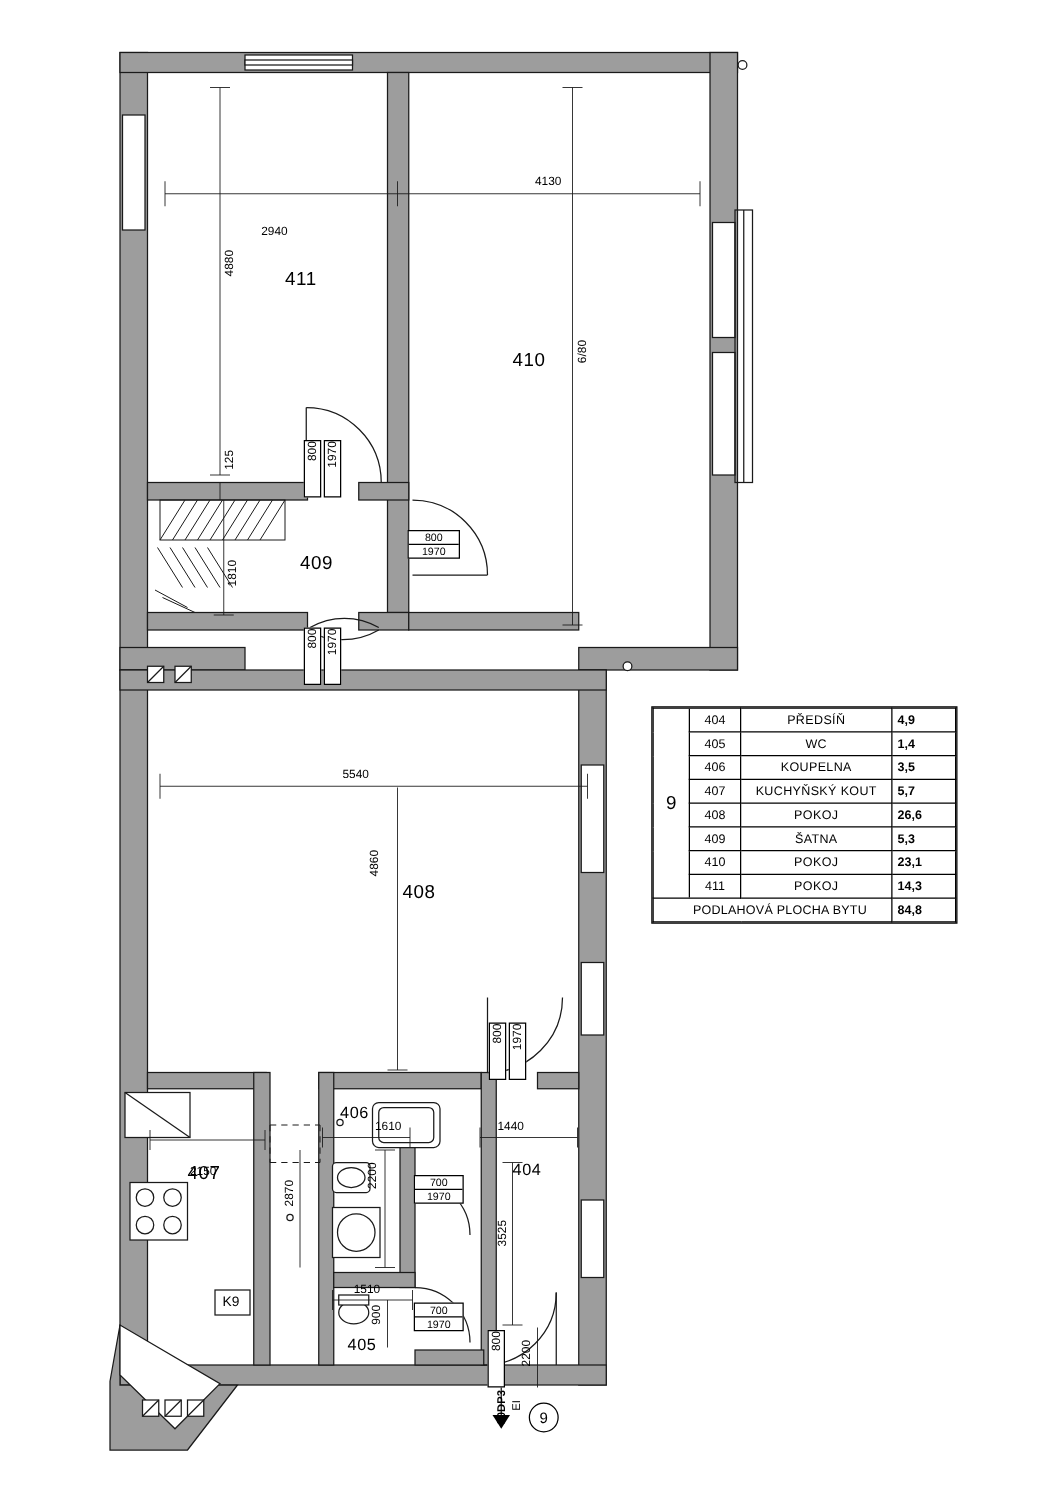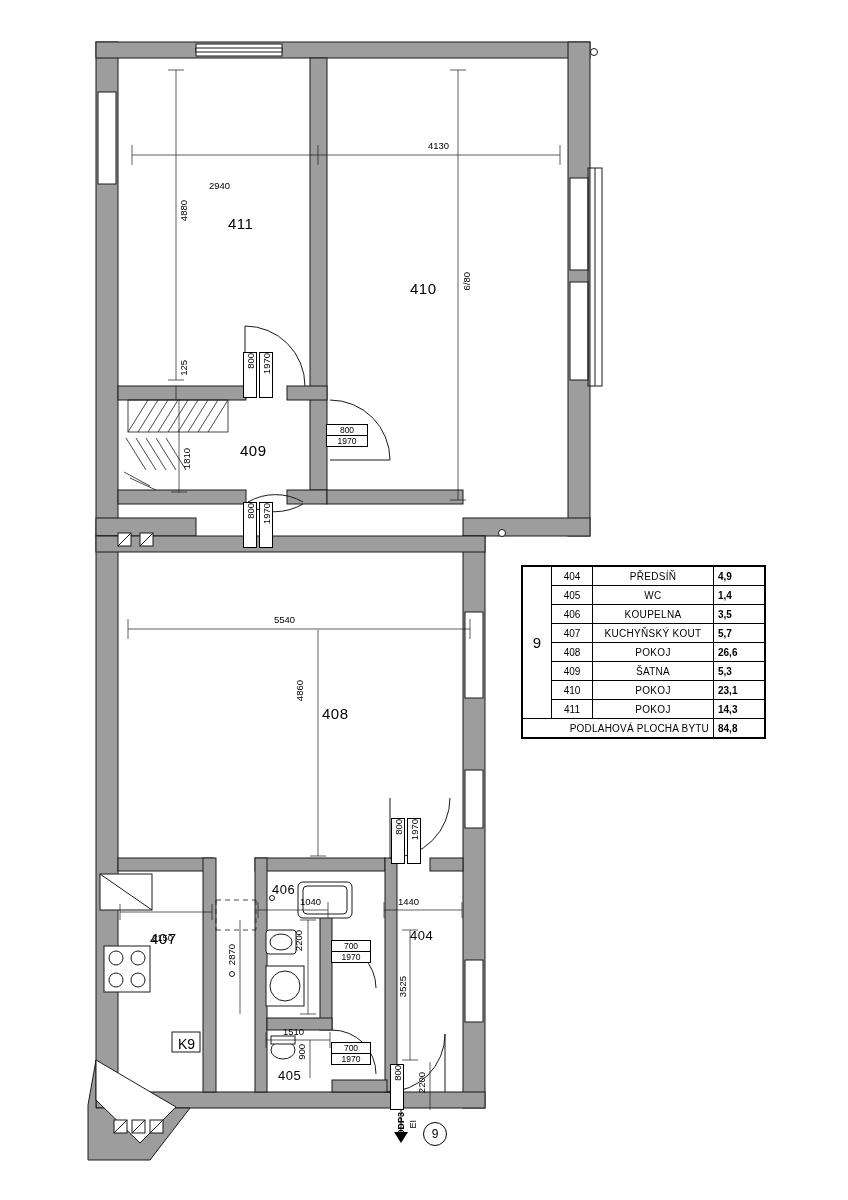--- a/index.html
+++ b/index.html
@@ -289,21 +289,21 @@
 <div class="txt room-label" style="left:322px;top:705px;">408</div>
 <div class="txt room-label" style="left:150px;top:930px;">407</div>
 <div class="txt room-label small" style="left:272px;top:882px;">406</div>
 <div class="txt room-label small" style="left:278px;top:1068px;">405</div>
 <div class="txt room-label small" style="left:410px;top:928px;">404</div>
 
 <div class="txt dim" style="left:209px;top:140px;margin-top:40px;">2940</div>
 <div class="txt dim" style="left:428px;top:140px;">4130</div>
 <div class="txt dim" style="left:274px;top:614px;">5540</div>
 <div class="txt dim" style="left:152px;top:932px;">2150</div>
-<div class="txt dim" style="left:300px;top:896px;">1040</div>
+<div class="txt dim" style="left:300px;top:896px;">1610</div>
 <div class="txt dim" style="left:398px;top:896px;">1440</div>
 <div class="txt dim" style="left:283px;top:1026px;">1510</div>
 
 <div class="txt dim rot90" style="left:178px;top:200px;">4880</div>
 <div class="txt dim rot90" style="left:461px;top:272px;">6/80</div>
 <div class="txt dim rot90" style="left:178px;top:360px;">125</div>
 <div class="txt dim rot90" style="left:181px;top:448px;">1810</div>
 <div class="txt dim rot90" style="left:294px;top:680px;">4860</div>
 <div class="txt dim rot90" style="left:293px;top:930px;">2200</div>
 <div class="txt dim rot90" style="left:226px;top:944px;">2870</div>
@@ -344,21 +344,21 @@
 
 <div class="doorbox" style="left:331px;top:1042px;width:38px;">
   <div>700</div>
   <div>1970</div>
 </div>
 
 <div class="vbox" style="left:390px;top:1064px;width:12px;height:44px;">
   <span class="rot90 dim" style="display:inline-block;">800</span>
 </div>
 
-<div class="txt" style="left:178px;top:1036px;font-size:14px;">K9</div>
+<div class="txt" style="left:178px;top:1036px;font-size:11px;">K9</div>
 
 <div class="txt rot90" style="left:396px;top:1112px;font-size:9px;font-weight:bold;">30DP3</div>
 <div class="txt rot90" style="left:408px;top:1120px;font-size:9px;">EI</div>
 
 <div id="marker">
   <div class="tri"></div>
   <div class="circ">9</div>
 </div>
 
 <div id="legend">
@@ -399,18 +399,18 @@
         <td class="lg-num">410</td>
         <td class="lg-name">POKOJ</td>
         <td class="lg-val">23,1</td>
       </tr>
       <tr>
         <td class="lg-num">411</td>
         <td class="lg-name">POKOJ</td>
         <td class="lg-val">14,3</td>
       </tr>
       <tr>
-        <td class="lg-floor" colspan="3" style="text-align:right;padding-left:16px;">PODLAHOVÁ PLOCHA BYTU</td>
+        <td class="lg-floor" colspan="3" style="text-align:center;padding-left:16px;">PODLAHOVÁ PLOCHA BYTU</td>
         <td class="lg-val">84,8</td>
       </tr>
     </tbody>
   </table>
 </div>
 
 </body></html>

